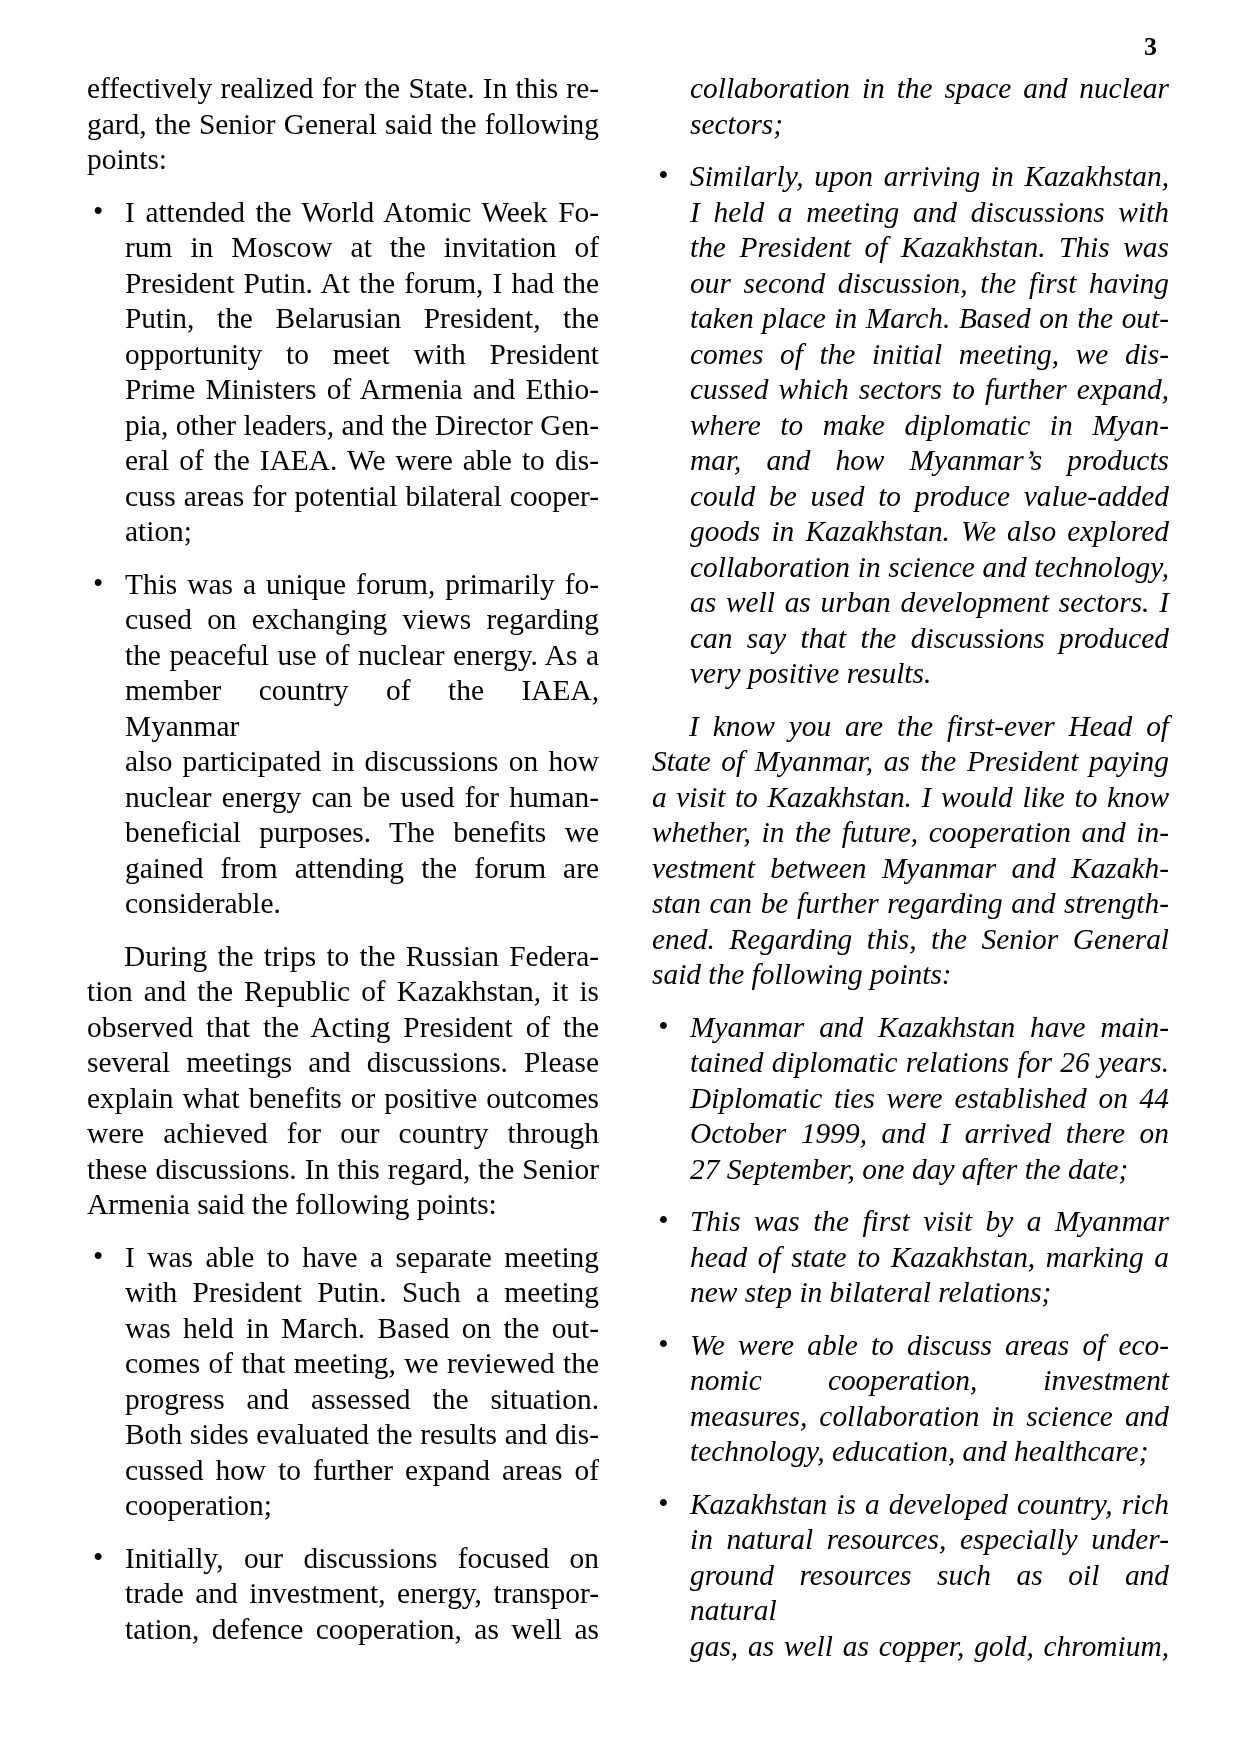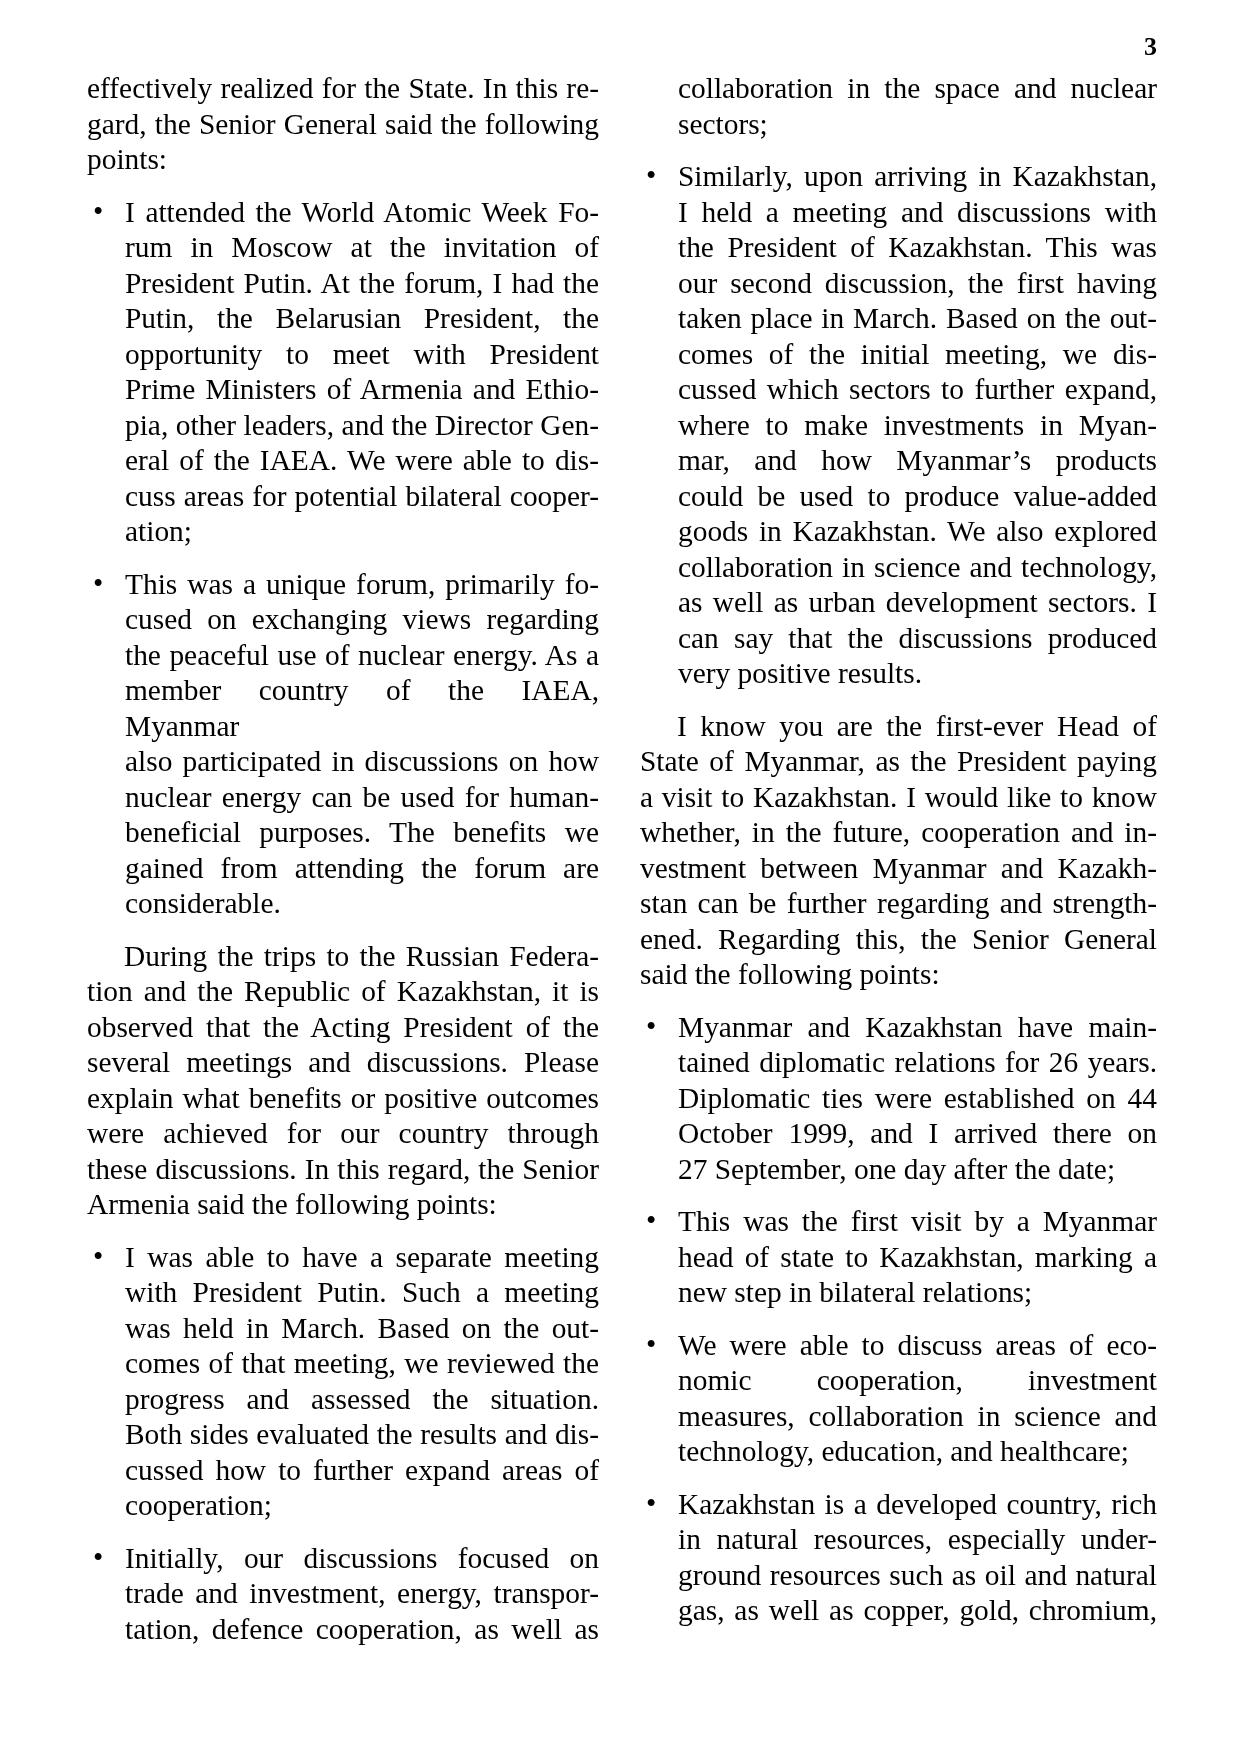--- a/index.html
+++ b/index.html
@@ -20,27 +20,28 @@
     text-align: right;
     font-size: 26px;
     font-weight: 700;
     line-height: 1;
   }
   .columns {
     position: absolute;
     top: 71px;
     left: 87px;
     display: flex;
+    gap: 12px;
   }
   .col {
     font-size: 29.4px;
     line-height: 35.5px;
   }
   .col-1 { width: 512px; margin-right: 41px; }
-  .col-2 { width: 517px; }
+  .col-2 { width: 517px; font-style: italic; }
   .block + .block { margin-top: 17px; }
   .bullet { position: relative; padding-left: 38px; }
   .bullet_cont { padding-left: 38px; }
   .marker {
     position: absolute;
     left: 6px;
     top: -1px;
   }
   .line {
     text-align: justify;
@@ -122,21 +123,21 @@
         </div>
         <div class="block bullet">
           <span class="marker">•</span>
           <div class="line">Similarly, upon arriving in Kazakhstan,</div>
           <div class="line">I held a meeting and discussions with</div>
           <div class="line">the President of Kazakhstan. This was</div>
           <div class="line">our second discussion, the first having</div>
           <div class="line">taken place in March. Based on the out-</div>
           <div class="line">comes of the initial meeting, we dis-</div>
           <div class="line">cussed which sectors to further expand,</div>
-          <div class="line">where to make investments in Myan-</div>
+          <div class="line">where to make diplomatic in Myan-</div>
           <div class="line">mar, and how Myanmar’s products</div>
           <div class="line">could be used to produce value-added</div>
           <div class="line">goods in Kazakhstan. We also explored</div>
           <div class="line">collaboration in science and technology,</div>
           <div class="line">as well as urban development sectors. I</div>
           <div class="line">can say that the discussions produced</div>
           <div class="line last">very positive results.</div>
         </div>
         <div class="block paragraph">
           <div class="line">I know you are the first-ever Head of</div>

